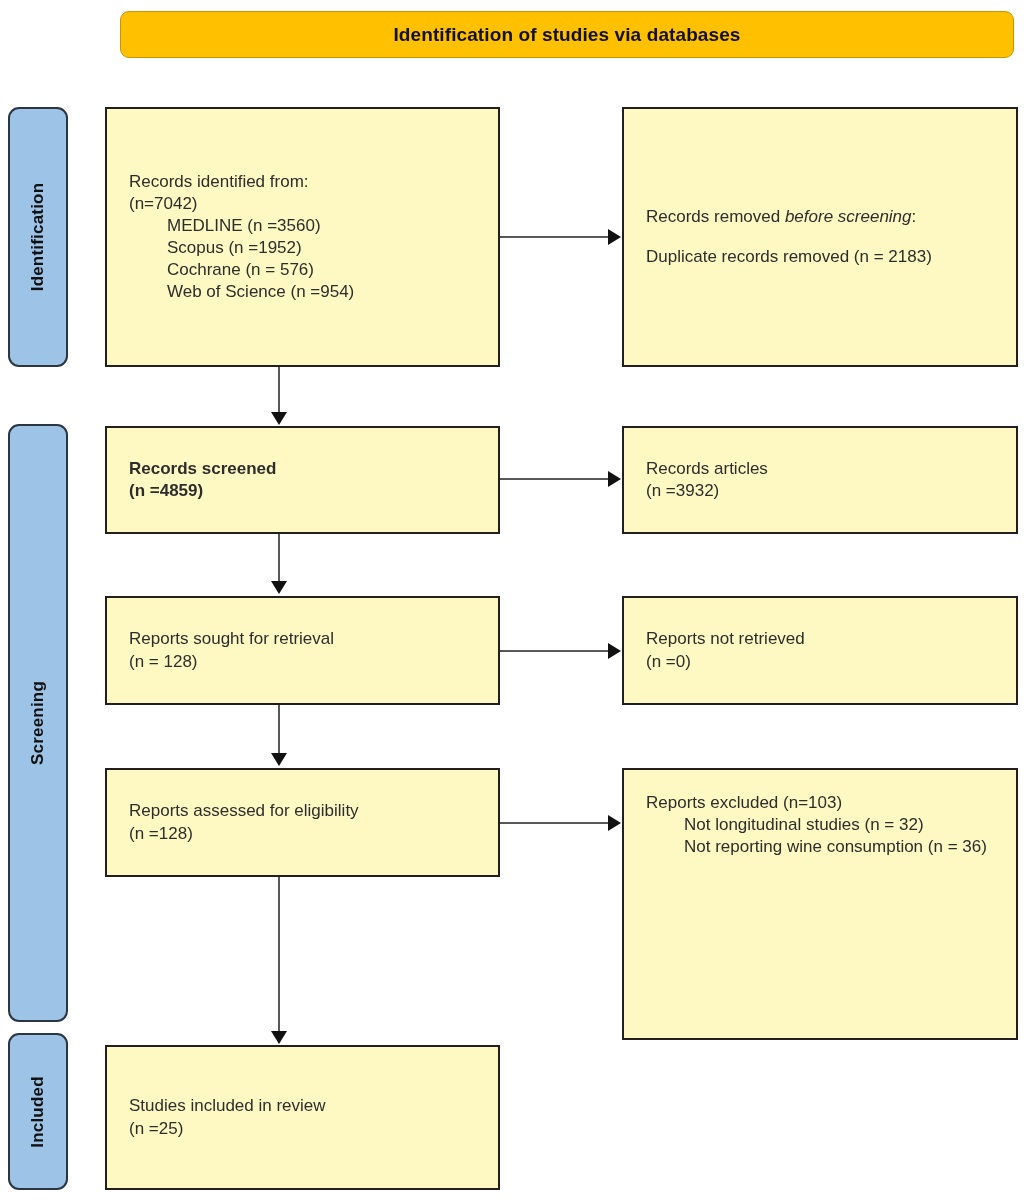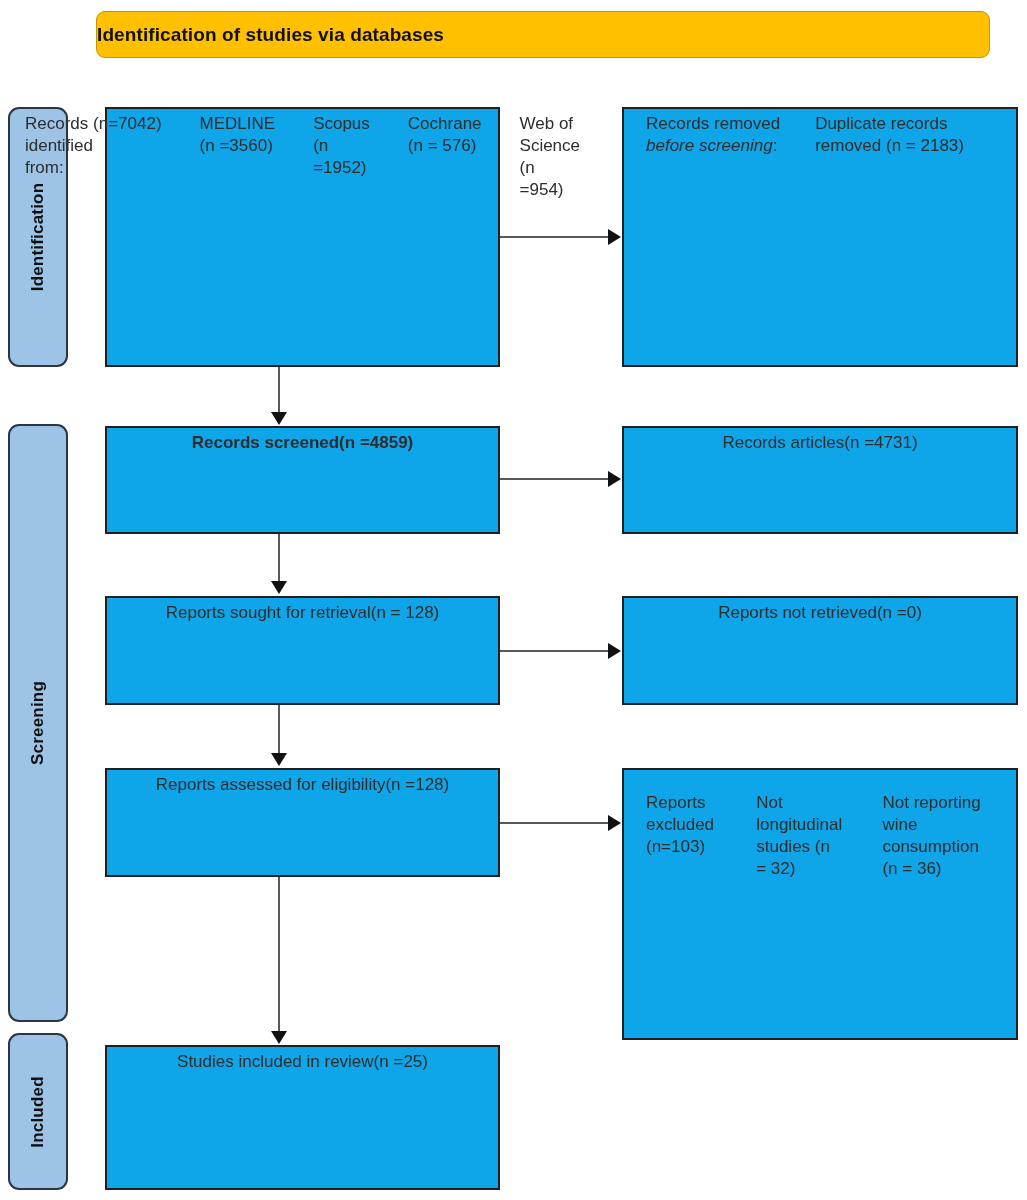--- a/index.html
+++ b/index.html
@@ -16,30 +16,30 @@
     position: relative;
     width: 1027px;
     height: 1200px;
     background: #ffffff;
     overflow: hidden;
   }
 
   
   .header-banner {
     position: absolute;
-    left: 96px;
+    left: 120px;
     top: 11px;
     width: 894px;
     height: 47px;
     background: #ffc000;
     border: 1.5px solid #c89400;
     border-radius: 9px;
     display: flex;
     align-items: center;
-    justify-content: flex-start;
+    justify-content: center;
     box-sizing: border-box;
   }
   .header-banner .banner-text {
     font-size: 19px;
     font-weight: bold;
     color: #111111;
     letter-spacing: 0.1px;
     text-align: center;
   }
 
@@ -62,27 +62,27 @@
     color: #111111;
     letter-spacing: 0.2px;
   }
   #stage-identification { left: 8px;  top: 107px;  width: 60px;  height: 260px; }
   #stage-screening      { left: 8px;  top: 424px;  width: 60px;  height: 598px; }
   #stage-included       { left: 8px;  top: 1033px; width: 60px;  height: 157px; }
 
   
   .flow-box {
     position: absolute;
-    background: #0ea5e9;
+    background: #fef9c3;
     border: 2.5px solid #231f20;
     box-sizing: border-box;
     display: flex;
-    flex-direction: row;
+    flex-direction: column;
     justify-content: center;
-    padding: 4px 22px;
+    padding: 16px 22px;
   }
   .flow-box .box-text {
     font-size: 17px;
     line-height: 1.30;
     color: #2d2d2d;
     white-space: pre-wrap;
   }
   .flow-box .box-text.indented {
     padding-left: 38px;
     text-indent: 0;
@@ -193,21 +193,21 @@
     <div class="box-text">Duplicate records removed (n = 2183)</div>
   </div>
 
   <div class="flow-box" id="box-records-screened">
     <div class="box-text">Records screened</div>
     <div class="box-text">(n =4859)</div>
   </div>
 
   <div class="flow-box" id="box-records-excluded">
     <div class="box-text">Records articles</div>
-    <div class="box-text">(n =4731)</div>
+    <div class="box-text">(n =3932)</div>
   </div>
 
   <div class="flow-box" id="box-reports-sought">
     <div class="box-text">Reports sought for retrieval</div>
     <div class="box-text">(n = 128)</div>
   </div>
 
   <div class="flow-box" id="box-reports-not-retrieved">
     <div class="box-text">Reports not retrieved</div>
     <div class="box-text">(n =0)</div>

